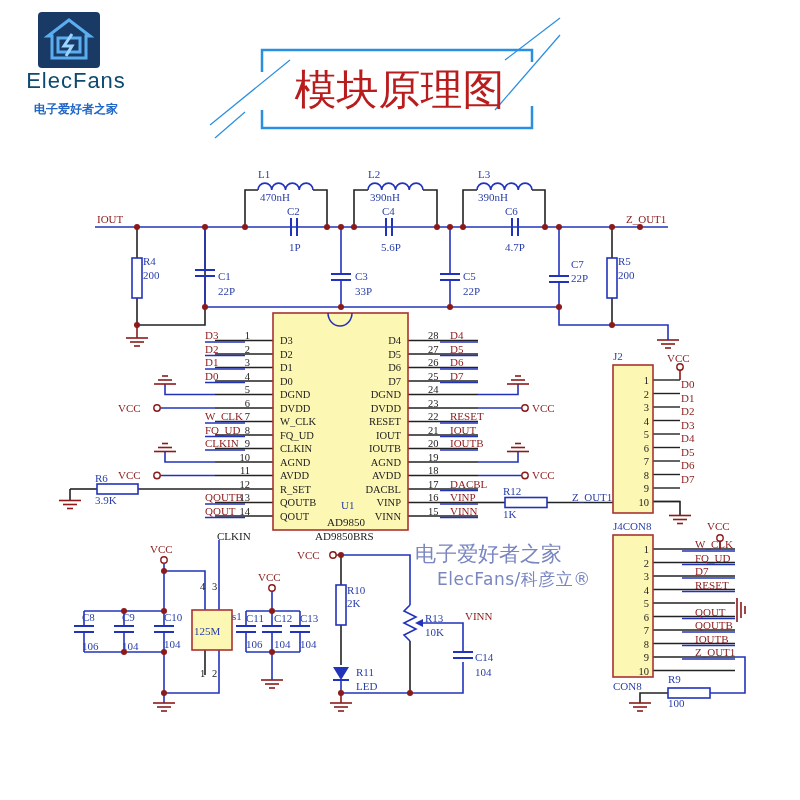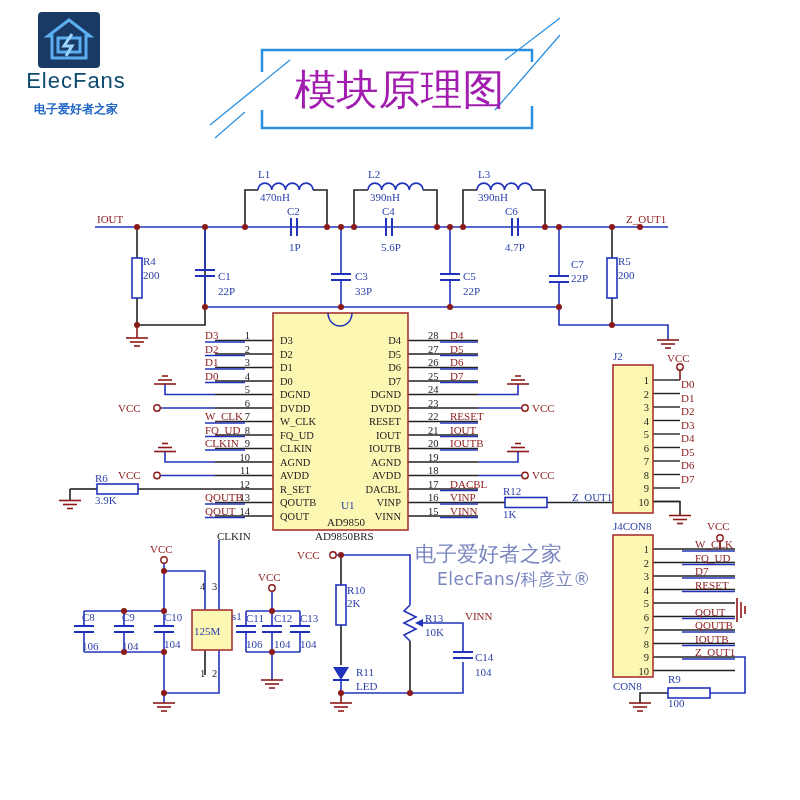--- a/index.html
+++ b/index.html
@@ -1,21 +1,21 @@
 <!DOCTYPE html>
 <html><head>
 <meta charset="utf-8">
 <style>
   html, body { margin: 0; padding: 0; background: #ffffff; }
   body { width: 800px; height: 800px; position: relative; overflow: hidden; font-family: "Liberation Serif", serif; }
   #sch { position: absolute; left: 0; top: 0; }
   .logo-box { position: absolute; left: 38px; top: 12px; width: 62px; height: 56px; background: #1a3a66; border-radius: 4px; }
   .logo-text { position: absolute; left: 16px; top: 68px; width: 120px; text-align: center; font-family: Liberation Sans, sans-serif; font-size: 22px; color: #0c4a6e; letter-spacing: 1px; }
   .logo-sub { position: absolute; left: 16px; top: 101px; width: 120px; text-align: center; font-family: "DejaVu Sans", sans-serif; font-size: 12px; font-weight: bold; color: #1f66c7; }
-  .title { position: absolute; left: 262px; top: 62px; width: 275px; text-align: center; font-family: "DejaVu Sans", sans-serif; font-size: 42px; color: #a21caf; }
+  .title { position: absolute; left: 262px; top: 62px; width: 275px; text-align: center; font-family: "DejaVu Sans", sans-serif; font-size: 42px; color: #b91c1c; }
   .wm1 { position: absolute; left: 415px; top: 540px; font-family: "DejaVu Sans", sans-serif; font-size: 21px; color: #7a86c0; }
   .wm2 { position: absolute; left: 437px; top: 568px; font-family: "DejaVu Sans", sans-serif; font-size: 17px; color: #7a86c0; letter-spacing: 0.5px; }
   text { font-family: "Liberation Serif", serif; }
   .lblB { fill: #2a3fa8; font-size: 11px; }
   .lblR { fill: #8b1a1a; font-size: 11px; }
   .lblK { fill: #222; font-size: 11px; }
   .pin { fill: #222; font-size: 10.5px; }
 </style>
 </head>
 <body>

